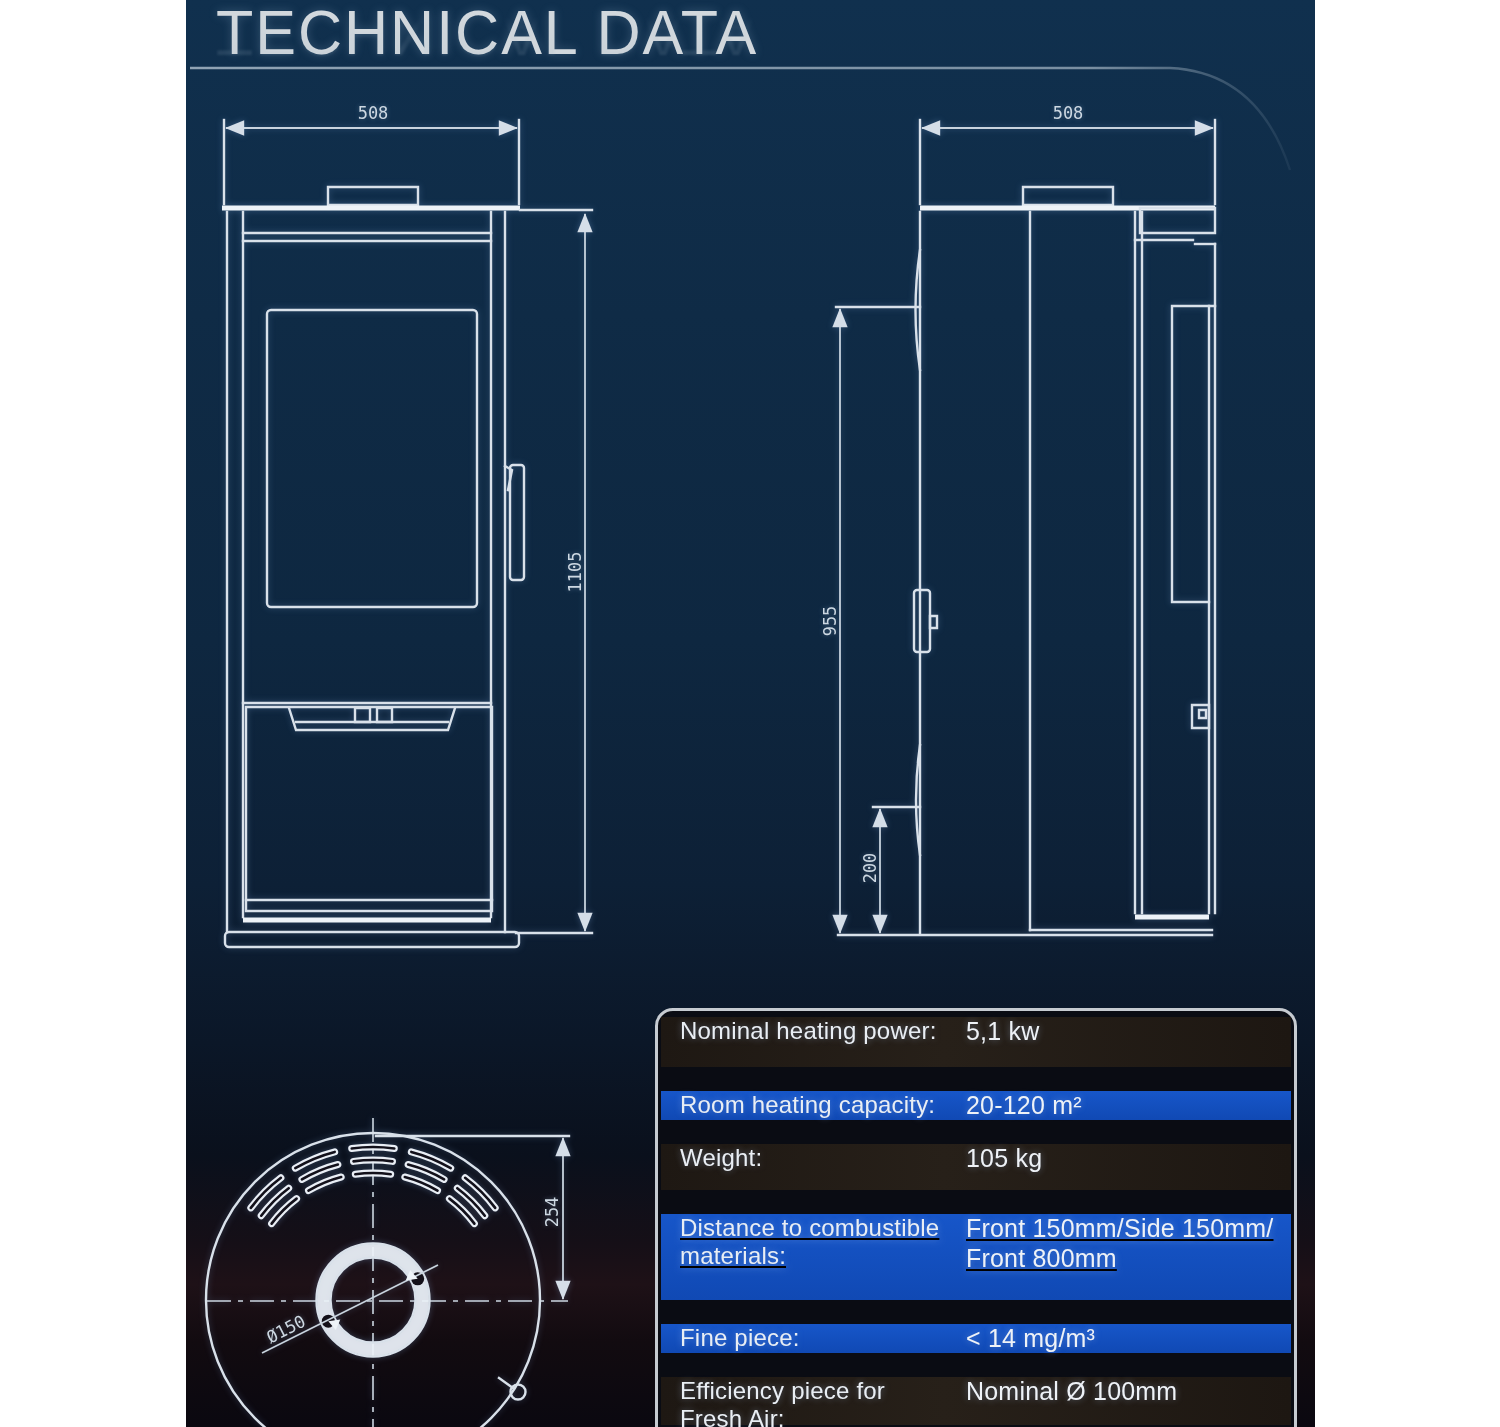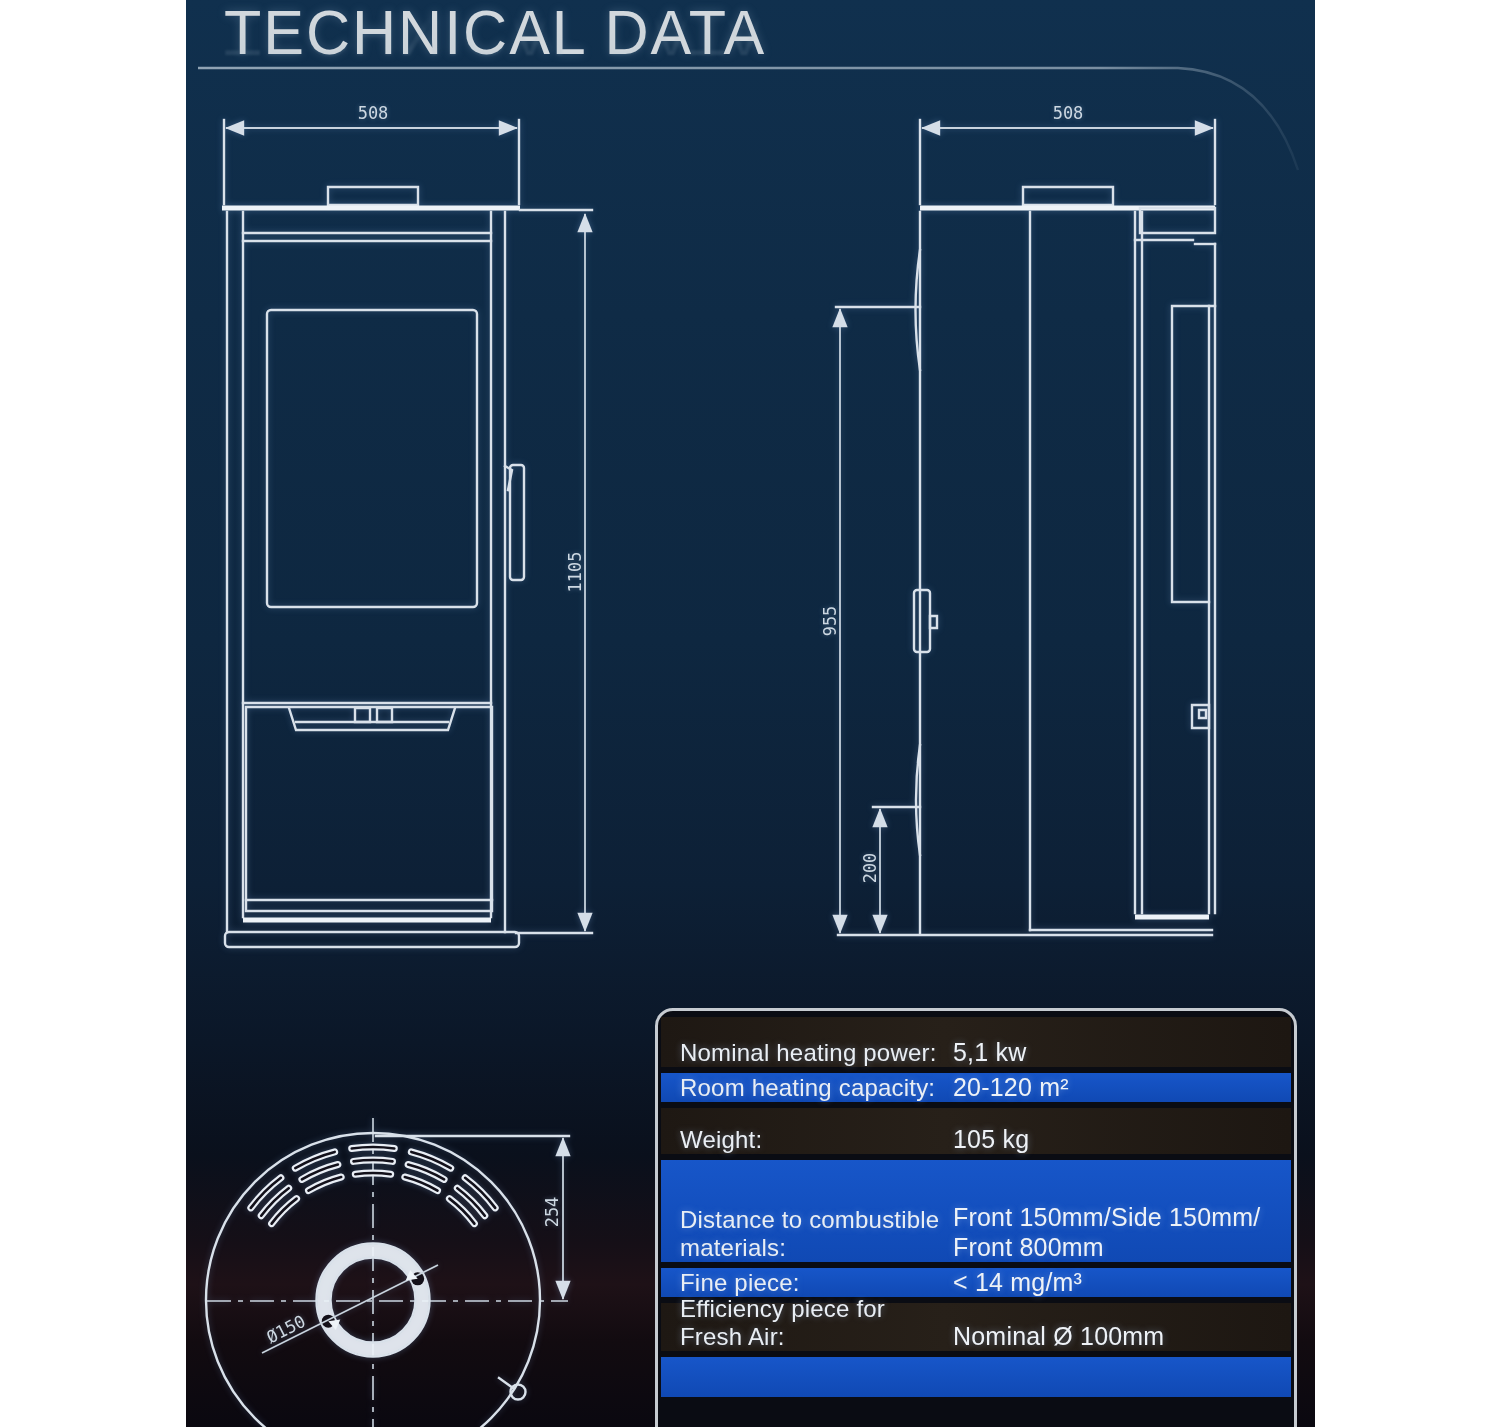--- a/index.html
+++ b/index.html
@@ -8,21 +8,21 @@
     font-family:"Liberation Sans", sans-serif;
   }
   .page{
     position:relative;width:1129px;height:1427px;margin-left:186px;overflow:hidden;
     background:linear-gradient(180deg,
       #10304e 0%, #0f2b46 22%, #0e2740 45%, #0d2036 62%,
       #0b1728 73%, #0a101c 81%, #150f17 87%, #1e1117 90%,
       #120b10 94%, #0a0810 100%);
   }
   
-  .hdr{position:absolute;left:12px;top:0;width:1129px;height:200px;}
+  .hdr{position:absolute;left:4px;top:0;width:1129px;height:200px;}
   .title{
     position:absolute;left:26px;top:-4px;margin:0;
     font-size:63px;font-weight:500;letter-spacing:2px;color:#d2d8dd;
     transform:scaleX(0.97);transform-origin:left top;white-space:nowrap;
     text-shadow:0 0 10px rgba(180,210,240,.25);
   }
   .title-reflect{
     position:absolute;left:26px;top:70px;margin:0;
     font-size:63px;font-weight:500;letter-spacing:2px;color:#9fb3c2;
     transform:scaleX(0.97) scaleY(-1);transform-origin:left top;white-space:nowrap;
@@ -49,37 +49,37 @@
   }
   .rot{transform:translate(-50%,-50%) rotate(-90deg);}
   .rot-diag{transform:translate(-50%,-50%) rotate(-27deg);}
   
   .spec-table{
     position:absolute;left:469px;top:1008px;width:642px;height:460px;
     box-sizing:border-box;border:3px solid #c6cbd1;border-radius:18px;
     background:#0a0c13;padding:6px 0 0 0;overflow:hidden;
   }
   .spec-row{
-    display:flex;align-items:flex-end;margin:0 3px 6px 3px;
+    display:flex;align-items:flex-start;margin:0 3px 24px 3px;gap:13px;
   }
   .spec-row.dark{background:linear-gradient(90deg,#1e1813,#272019 45%,#1d1712);}
   .spec-row.blue{background:linear-gradient(180deg,#1756c9,#1049b4);}
   .spec-label{
     width:292px;flex:none;padding-left:19px;box-sizing:border-box;
     font-size:24px;color:#e9eef4;letter-spacing:.2px;
     text-shadow:0 0 7px rgba(175,205,250,.4);
   }
   .spec-value{
     flex:1;font-size:25px;color:#eef2f7;letter-spacing:.2px;line-height:1.18;
     text-shadow:0 0 7px rgba(175,205,250,.4);
   }
   .spec-value span{display:block;}
   .spec-value .v2:empty{display:none;}
   .h50{height:50px;} .h44{height:29px;} .h46{height:46px;}
-  .h86{height:102px;} .h48{height:48px;} .h40{height:40px;}
+  .h86{height:86px;text-decoration:underline;} .h48{height:48px;} .h40{height:40px;}
 </style>
 </head>
 <body>
 
 <div class="page">
 
   <div class="hdr">
     <h1 class="title">TECHNICAL DATA</h1>
     <div class="title-reflect">TECHNICAL DATA</div>
     <svg class="header-rule" width="1129" height="200">

